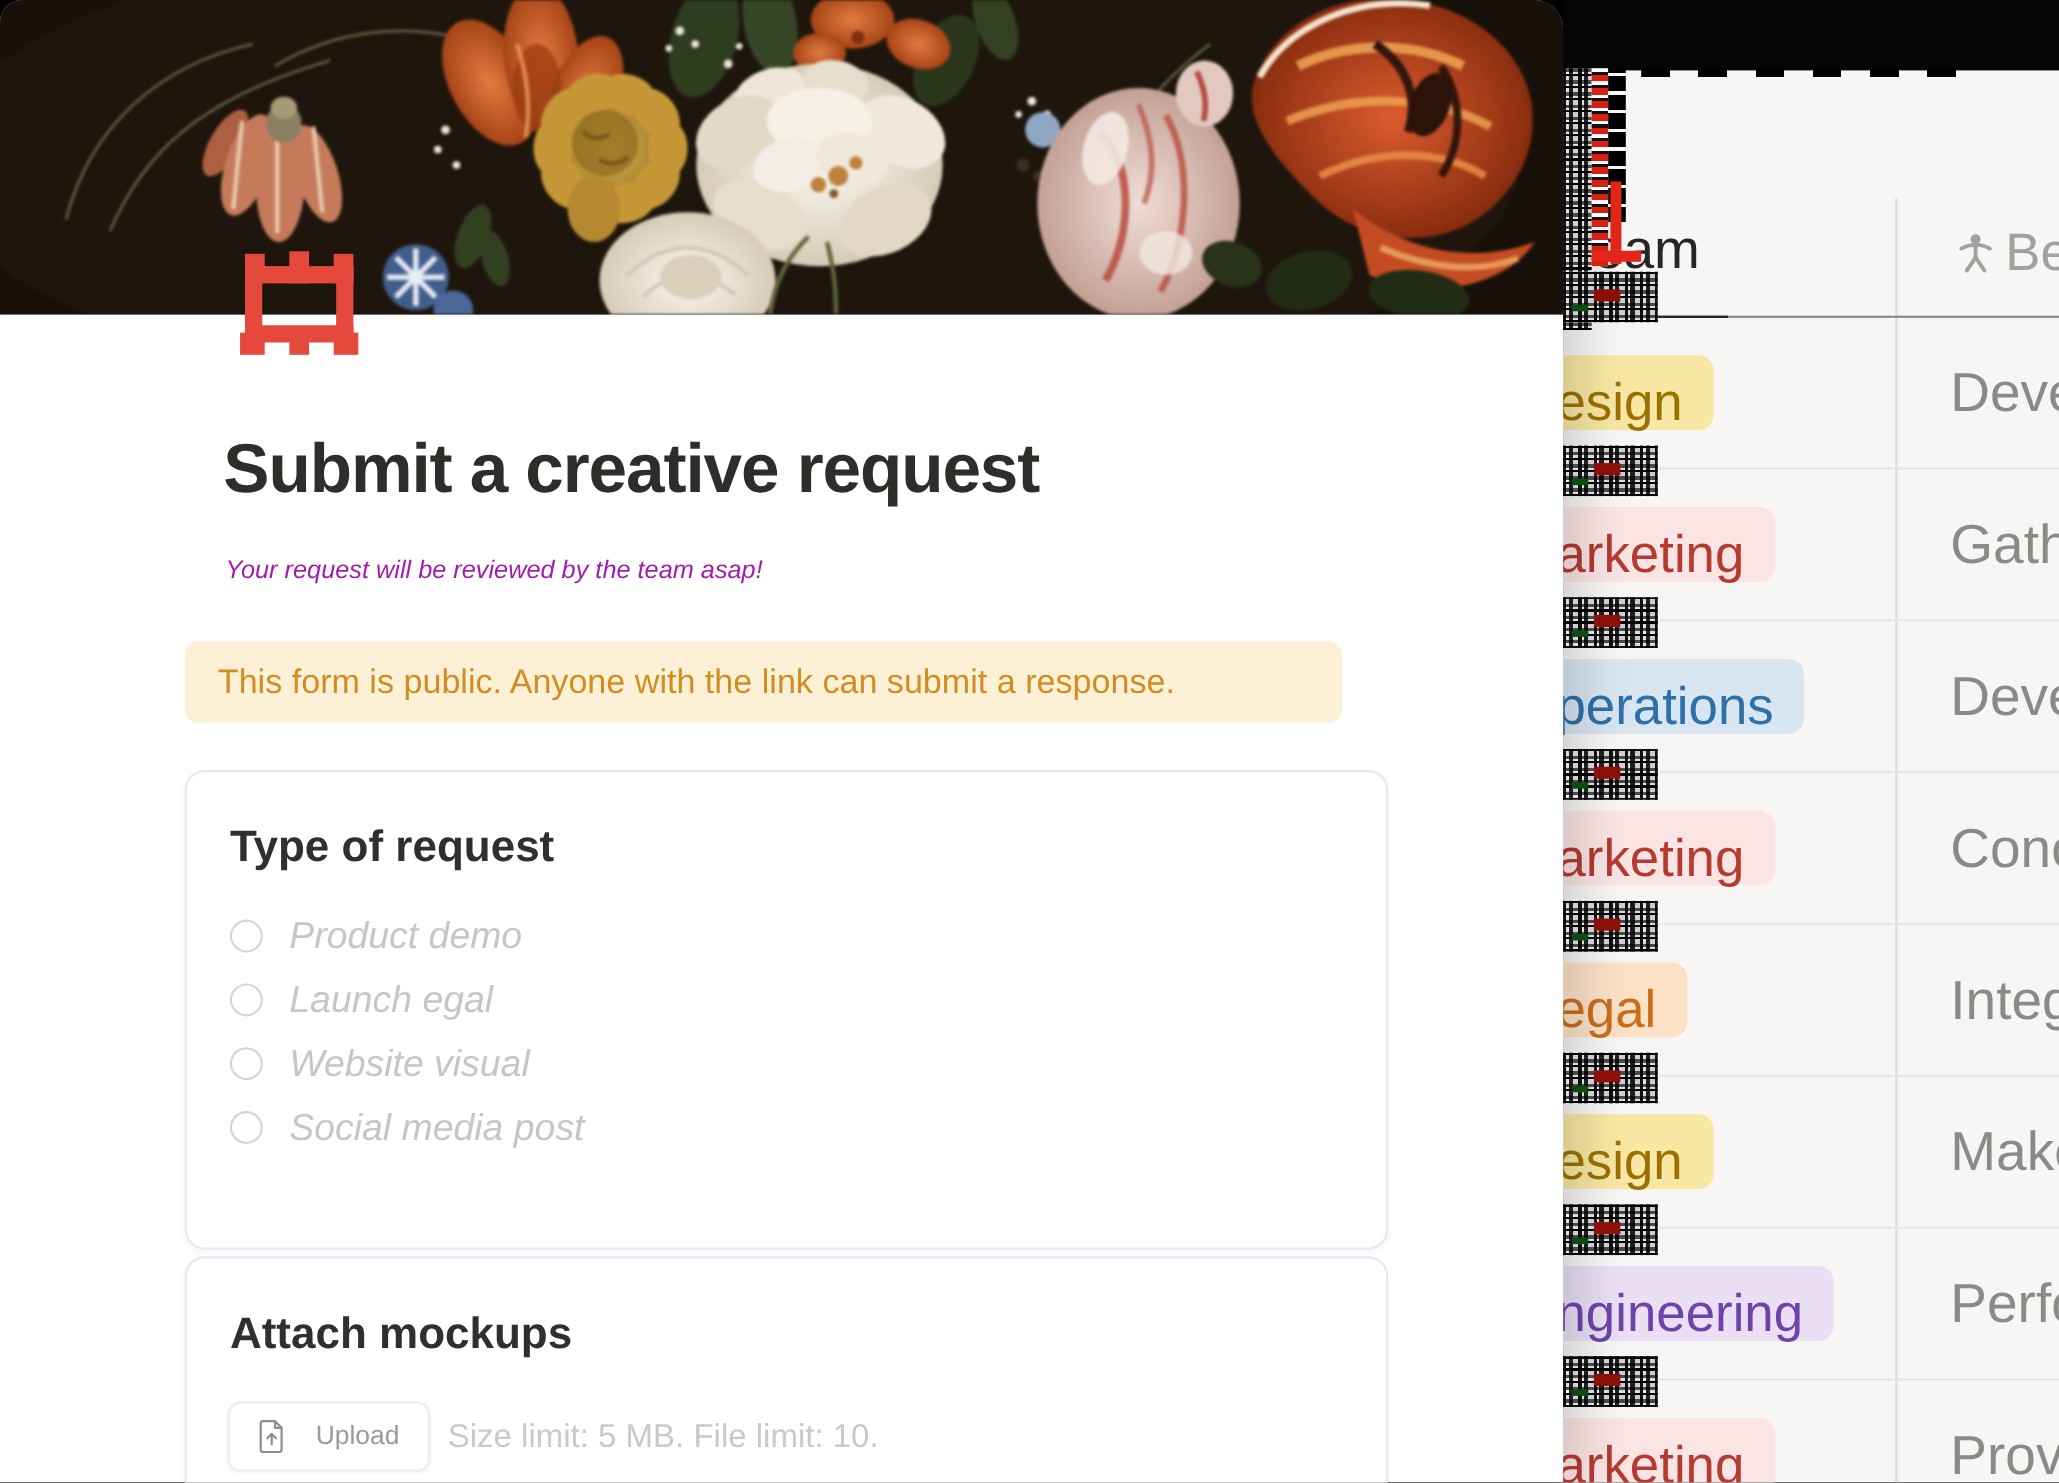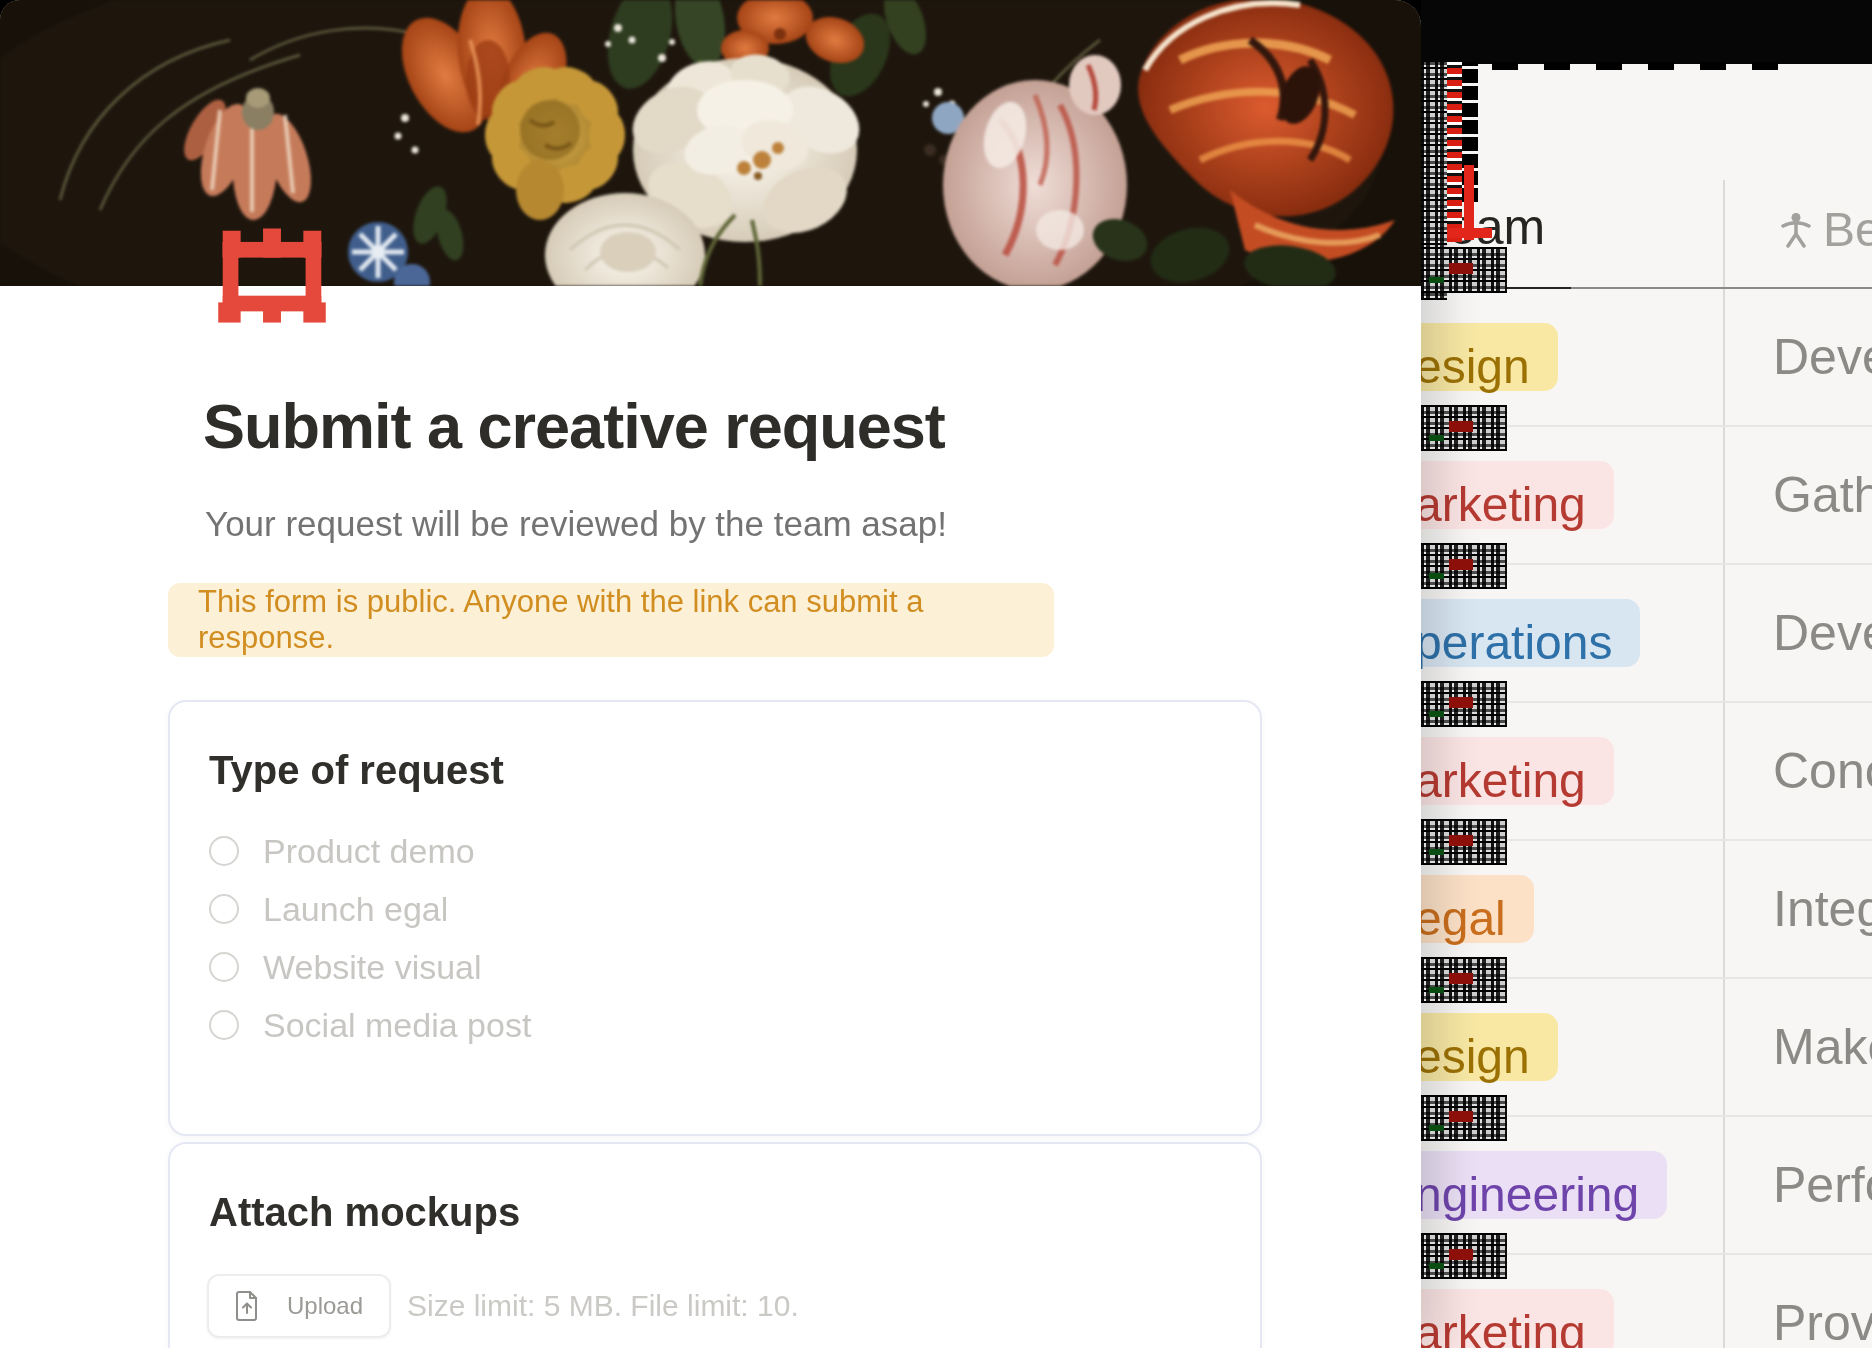--- a/index.html
+++ b/index.html
@@ -8,31 +8,31 @@
 
   
   .form-card{position:absolute;left:0;top:0;width:1421px;height:1348px;background:#ffffff;
              border-radius:20px 26px 0 0;box-shadow:18px 0 44px rgba(10,10,10,.16);z-index:10;}
   .cover{position:absolute;left:0;top:0;width:1421px;height:286px;overflow:hidden;
          border-radius:20px 26px 0 0;background:#171109;}
   .cover svg{display:block;filter:blur(1.6px) saturate(.96);}
   .logo{position:absolute;left:213px;top:224px;width:118px;height:112px;z-index:12;}
   .form-title{position:absolute;left:203px;top:390px;font-size:63px;font-weight:700;
               color:#2e2d29;letter-spacing:-1px;}
-  .form-subtitle{position:absolute;left:205px;top:504px;font-size:35px;color:#737373;}
-  .banner{position:absolute;left:168px;top:583px;width:886px;height:74px;border-radius:12px;
+  .form-subtitle{position:absolute;left:205px;top:504px;font-size:23px;color:#a21caf;font-style:italic;}
+  .banner{position:absolute;left:168px;top:583px;width:1052px;height:74px;border-radius:12px;
           background:#fcf1d7;display:flex;align-items:center;}
   .banner span{margin-left:30px;font-size:31px;color:#d28d20;}
   .card{position:absolute;left:168px;width:1094px;background:#fff;border:2px solid #e5e8f3;
         border-radius:18px;box-shadow:0 2px 6px rgba(70,80,120,.05);box-sizing:border-box;}
   .card-request{top:700px;height:436px;}
   .card-attach{top:1142px;height:231px;}
   .card h2{margin:0;position:absolute;left:39px;top:46px;font-size:40px;font-weight:700;color:#312f2b;}
   .opts{position:absolute;left:39px;top:120px;}
-  .opt{display:flex;align-items:center;height:58px;}
+  .opt{display:flex;align-items:center;height:58px;font-style:italic;}
   .radio{width:30px;height:30px;border:2px solid #d6d5d2;border-radius:50%;box-sizing:border-box;
          margin-right:24px;background:#fff;}
   .opt-label{font-size:34px;color:#c8c6c3;}
   .upload-btn{position:absolute;left:37px;top:130px;width:184px;height:64px;border:2px solid #ededeb;
               border-radius:12px;background:#fff;box-shadow:0 1px 3px rgba(0,0,0,.05);
               display:flex;align-items:center;justify-content:center;box-sizing:border-box;}
   .upload-btn span{font-size:24px;color:#9c9a96;margin-left:28px;}
   .limits{position:absolute;left:237px;top:130px;height:64px;display:flex;align-items:center;
           font-size:30px;color:#cbc9c5;}
 

